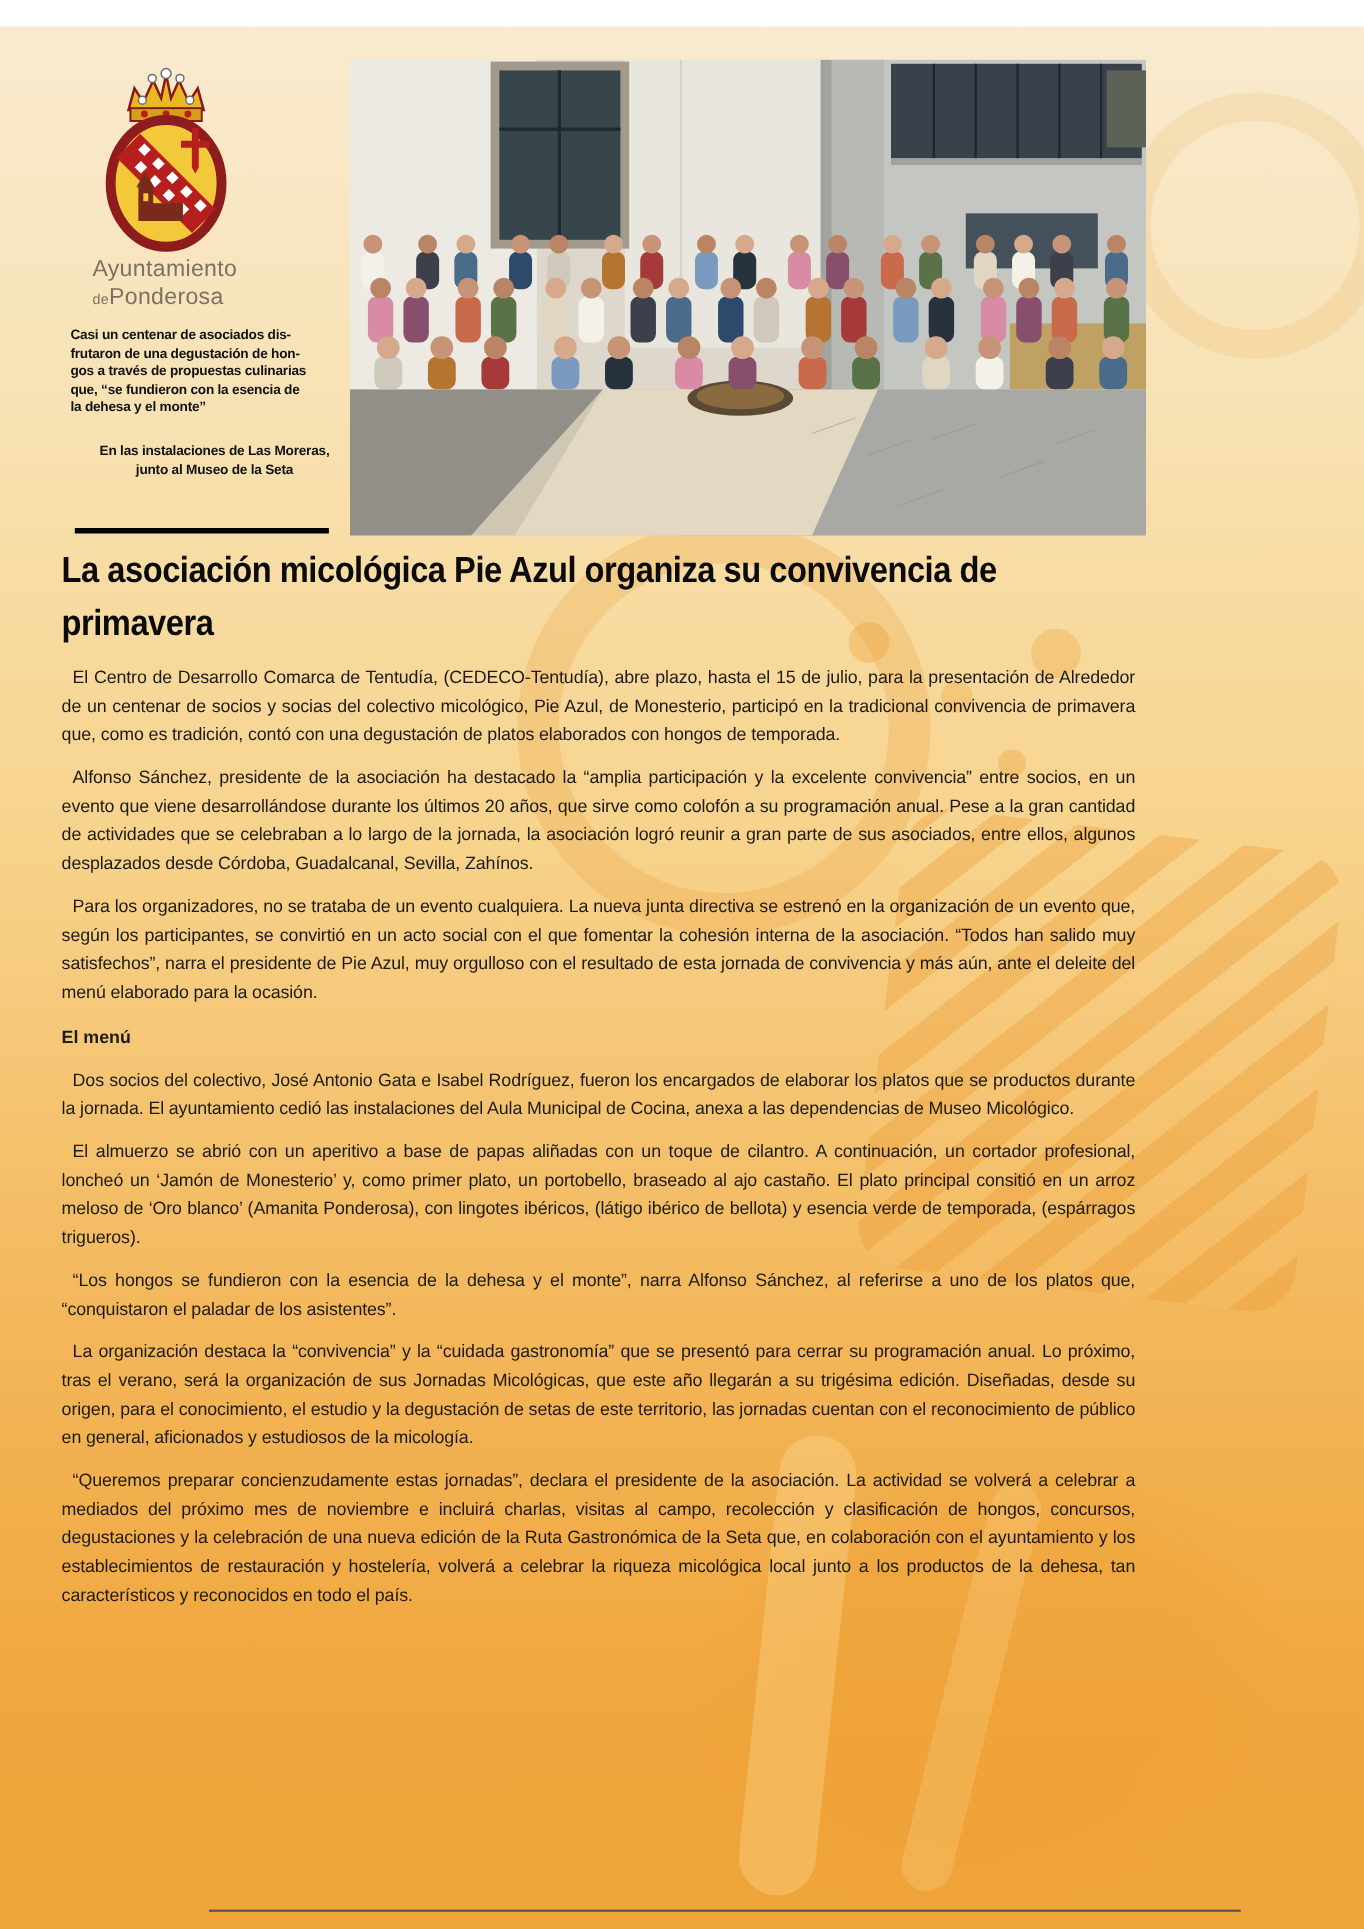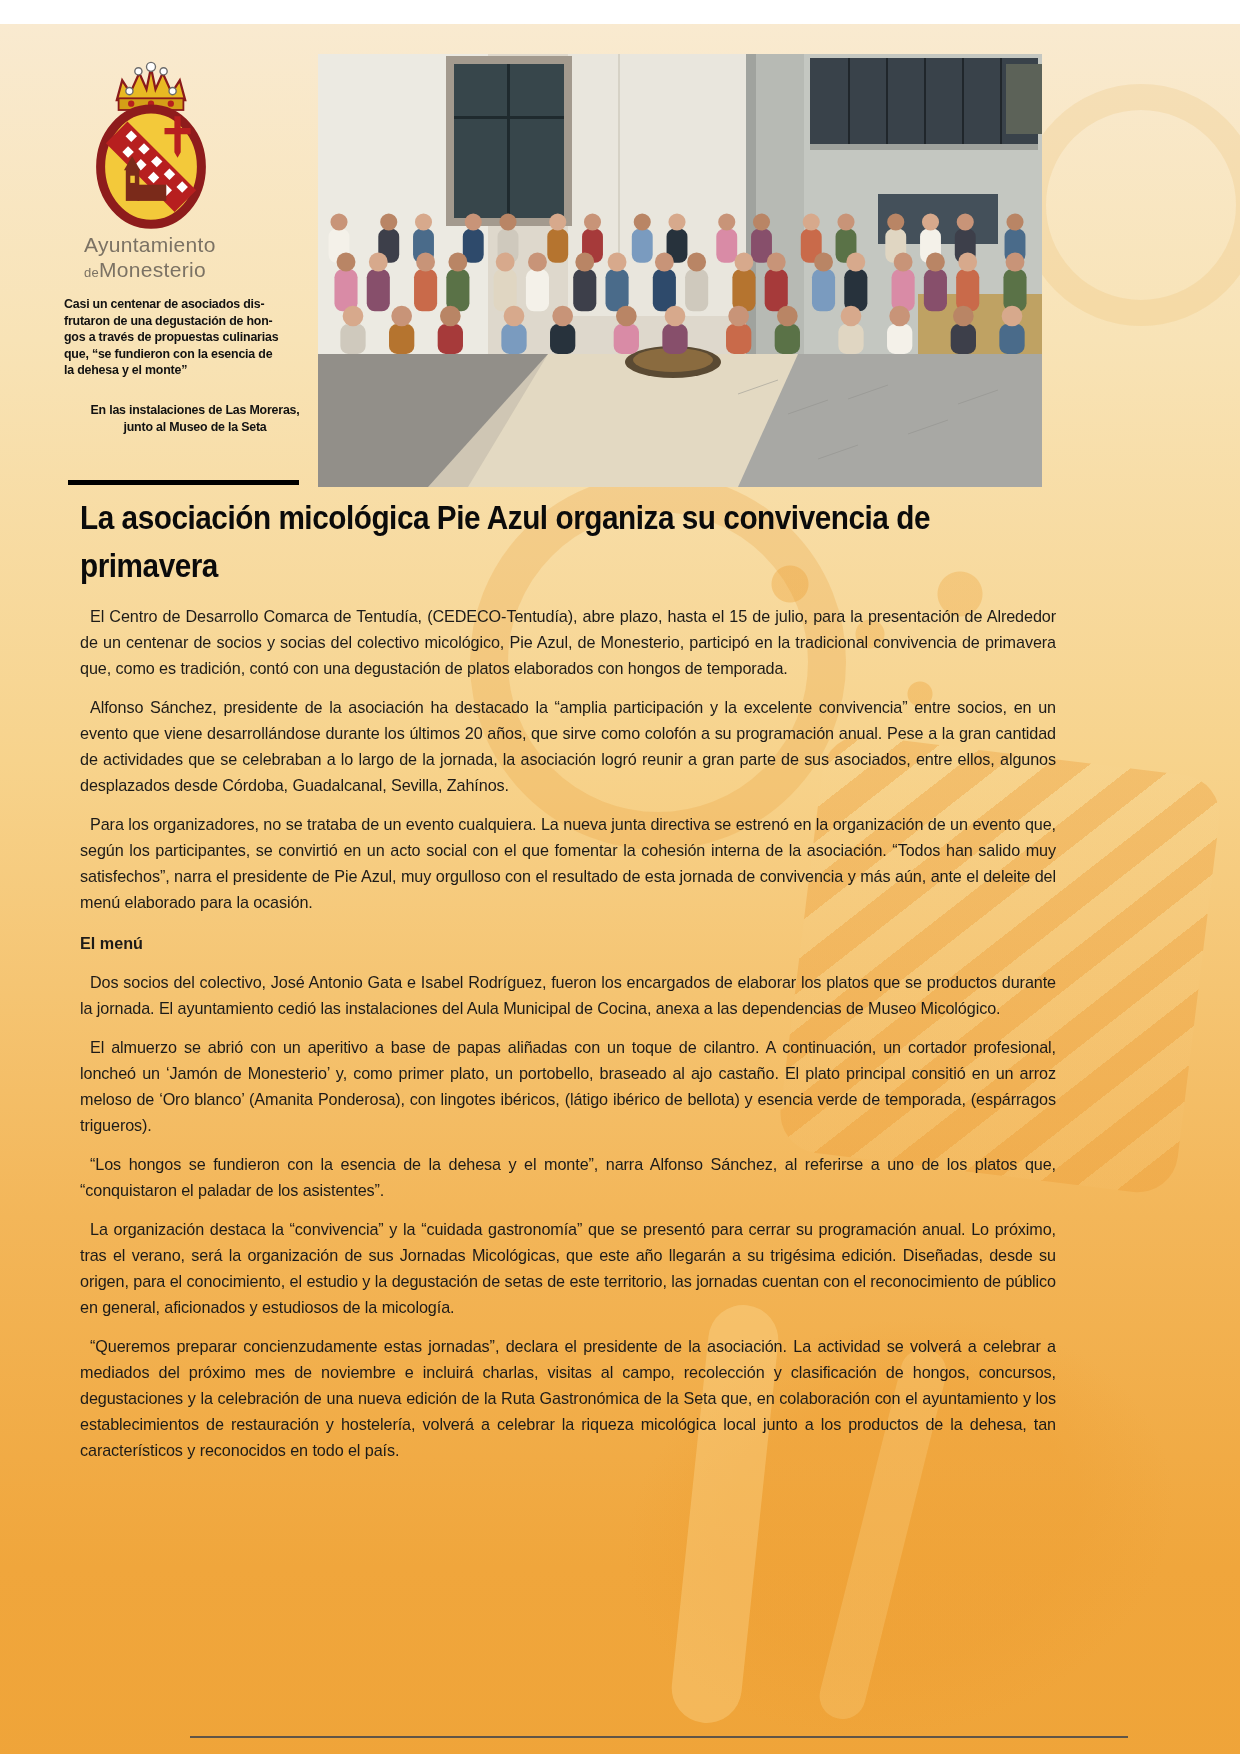--- a/index.html
+++ b/index.html
@@ -40,21 +40,21 @@
   .caption{position:absolute;left:64px;width:262px;font-weight:700;color:#111;
     font-size:12.4px;line-height:16.5px;letter-spacing:-.2px;white-space:pre-line;text-align:left;}
   .caption-1{top:272px;}
   .caption-2{top:378px;text-align:center;}
   
   .photo{position:absolute;left:318px;top:30px;width:724px;height:433px;overflow:hidden;}
   .photo svg{width:100%;height:100%;display:block;}
   
   .headline-bar{position:absolute;left:68px;top:456px;width:231px;height:5px;background:#000;}
   
-  .article{position:absolute;left:80px;top:470px;width:976px;color:#1d1b18;}
+  .article{position:absolute;left:56px;top:470px;width:976px;color:#1d1b18;}
   .headline-line{font-size:33px;font-weight:700;letter-spacing:-.5px;line-height:48px;
     color:#0b0b0b;white-space:nowrap;transform:scaleX(.9);transform-origin:left center;}
   .dateline{margin-top:14px;font-size:19px;font-weight:700;color:#0e0e0e;letter-spacing:-.2px;}
   .article p{margin:13px 0 0 0;font-size:16.2px;line-height:26px;text-align:justify;
     text-indent:10px;letter-spacing:-.1px;}
   .subhead{margin-top:15px;font-size:16.2px;line-height:26px;font-weight:bold;}
   
   .footer-rule{position:absolute;left:190px;top:1712px;width:938px;height:2px;background:#605446;}
   .footer-text{position:absolute;left:110px;top:1788px;width:1020px;text-align:center;
     font-size:16px;color:#44433e;letter-spacing:.4px;}
@@ -108,21 +108,21 @@
       <g fill="#7a2a1a">
         <path d="M40 122 l9 -16 l9 16 Z"></path>
         <rect x="42" y="120" width="15" height="36"></rect>
         <rect x="55" y="138" width="32" height="18"></rect>
       </g>
       <rect x="47" y="128" width="5" height="8" fill="#f3c93a"></rect>
     </svg>
   </div>
   <div class="logo-text">
     <div><span>Ayuntamiento</span></div>
-    <div><span class="small">de</span><span>Monesterio</span></div>
+    <div><span class="small">de</span><span>Ponderosa</span></div>
   </div>
 
   <div class="caption caption-1">Casi un centenar de asociados dis-
 frutaron de una degustación de hon-
 gos a través de propuestas culinarias
 que, “se fundieron con la esencia de
 la dehesa y el monte”</div>
   <div class="caption caption-2">En las instalaciones de Las Moreras,
 junto al Museo de la Seta</div>
 

